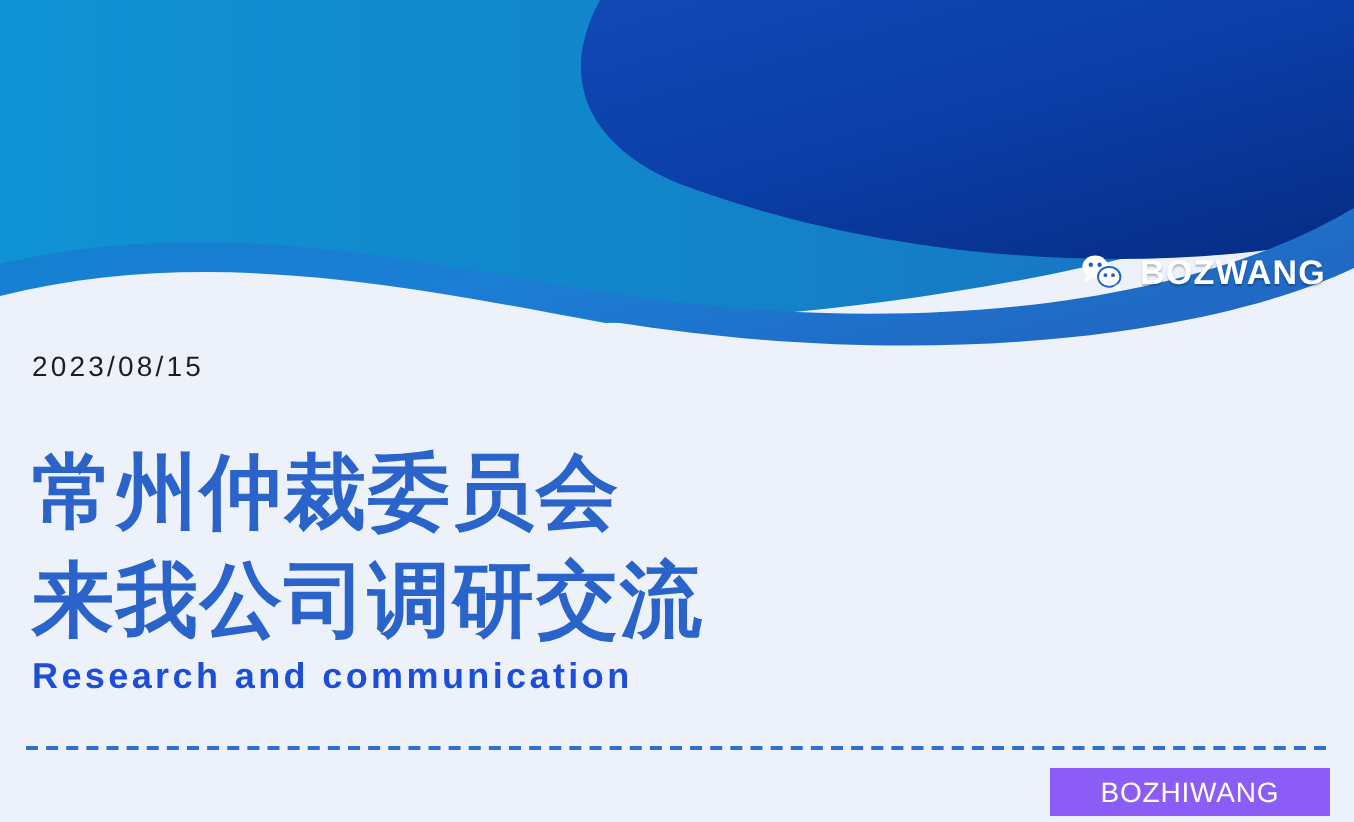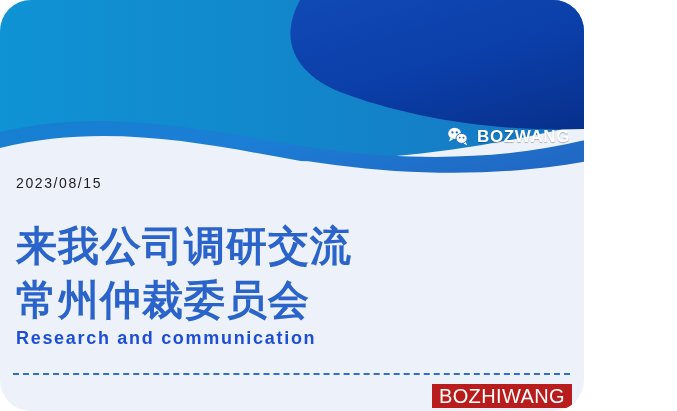--- a/index.html
+++ b/index.html
@@ -5,25 +5,24 @@
   html, body {
     margin: 0;
     padding: 0;
     background: #ffffff;
   }
   body {
     font-family: "Liberation Sans", sans-serif;
   }
   .slide {
     position: relative;
-    width: 584px;
+    width: 677px;
     height: 411px;
     overflow: hidden;
     background: #edf1fa;
-    border-radius: 31px;
   }
 
   
   .wave-layer {
     position: absolute;
     top: 0;
     left: 0;
     width: 677px;
     height: 180px;
     pointer-events: none;
@@ -104,23 +103,23 @@
     border-top: 2px dashed #2f6fd0;
   }
 
   
   .footer-badge {
     position: absolute;
     right: 12px;
     top: 384px;
     width: 140px;
     height: 24px;
-    background: #b91c1c;
+    background: #8b5cf6;
     color: #ffffff;
-    font-size: 20px;
+    font-size: 14px;
     letter-spacing: 0.4px;
     display: flex;
     align-items: center;
     justify-content: center;
     line-height: 1;
   }
 </style>
 </head>
 <body>
 
@@ -169,22 +168,22 @@
         <circle cx="12.7" cy="11.6" r="0.95" fill="#1a5fc8"></circle>
         <circle cx="16.5" cy="11.6" r="0.95" fill="#1a5fc8"></circle>
       </svg>
     </span>
     <span class="brand-name">BOZWANG</span>
   </div>
 
   <div class="content">
     <div class="date-line">2023/08/15</div>
     <h1 class="headline">
+      <span class="line">常州仲裁委员会</span>
       <span class="line">来我公司调研交流</span>
-      <span class="line">常州仲裁委员会</span>
     </h1>
     <div class="subtitle">Research and communication</div>
   </div>
 
   <div class="divider"></div>
 
   <div class="footer-badge">BOZHIWANG</div>
 
 </div>
 

